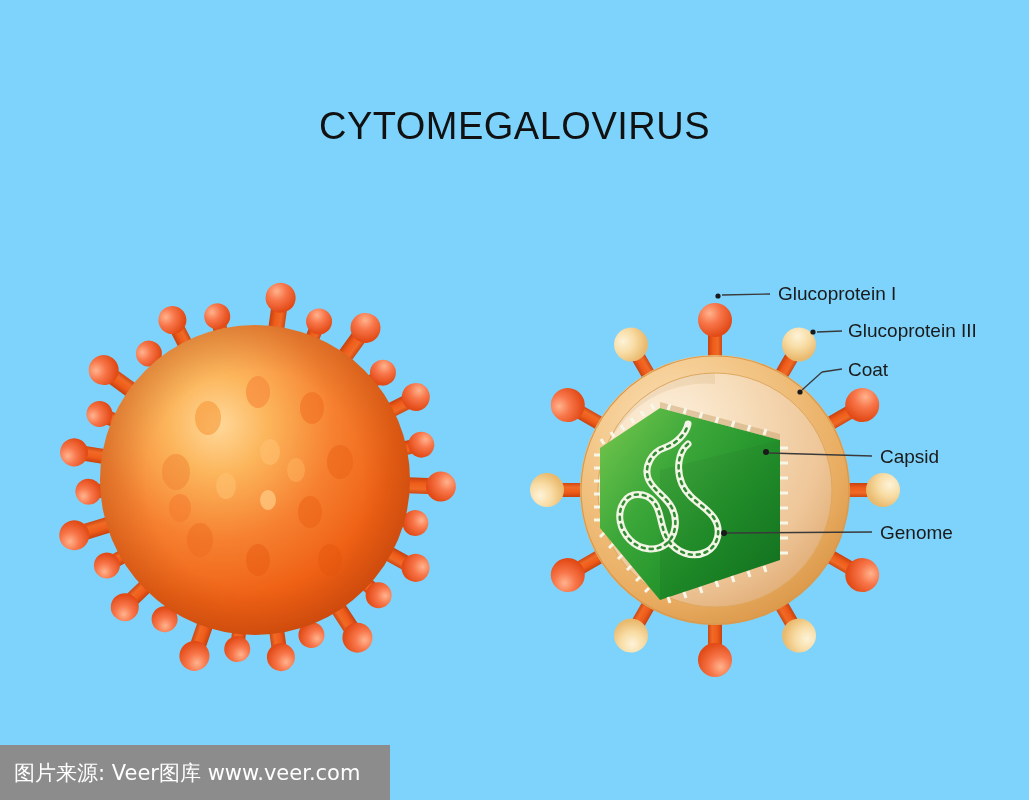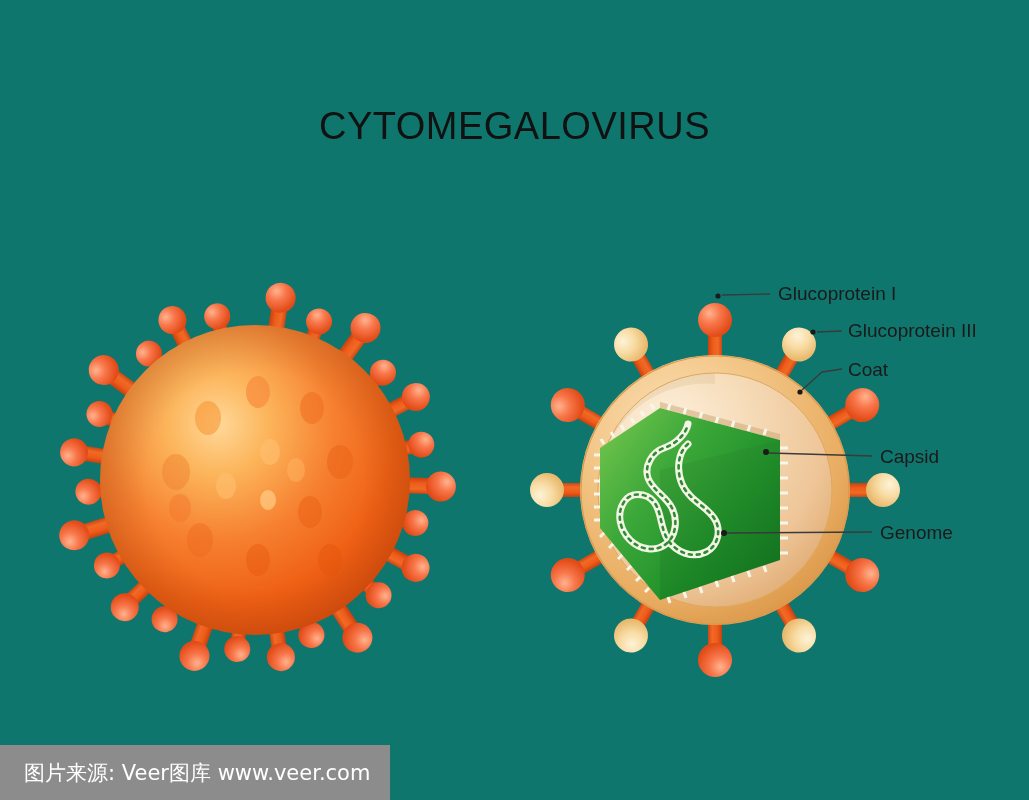--- a/index.html
+++ b/index.html
@@ -5,21 +5,21 @@
 <style>
   html, body {
     margin: 0;
     padding: 0;
     background: #ffffff;
   }
   #page {
     position: relative;
     width: 1029px;
     height: 800px;
-    background: #0f766e;
+    background: #7dd3fc;
     overflow: hidden;
     font-family: "Liberation Sans", "DejaVu Sans", sans-serif;
   }
   #title {
     position: absolute;
     left: 0;
     top: 105px;
     width: 1029px;
     text-align: center;
     font-family: "Liberation Sans", "DejaVu Sans", sans-serif;
@@ -48,21 +48,21 @@
     width: 390px;
     height: 55px;
     background: #8c8c8c;
     display: flex;
     align-items: center;
   }
   #watermark-text {
     color: #ffffff;
     font-family: "DejaVu Sans", "Liberation Sans", sans-serif;
     font-size: 21px;
-    padding-left: 24px;
+    padding-left: 14px;
     white-space: nowrap;
   }
 </style>
 </head>
 <body>
 
 <div id="page">
 
   <div id="title">CYTOMEGALOVIRUS</div>
 

